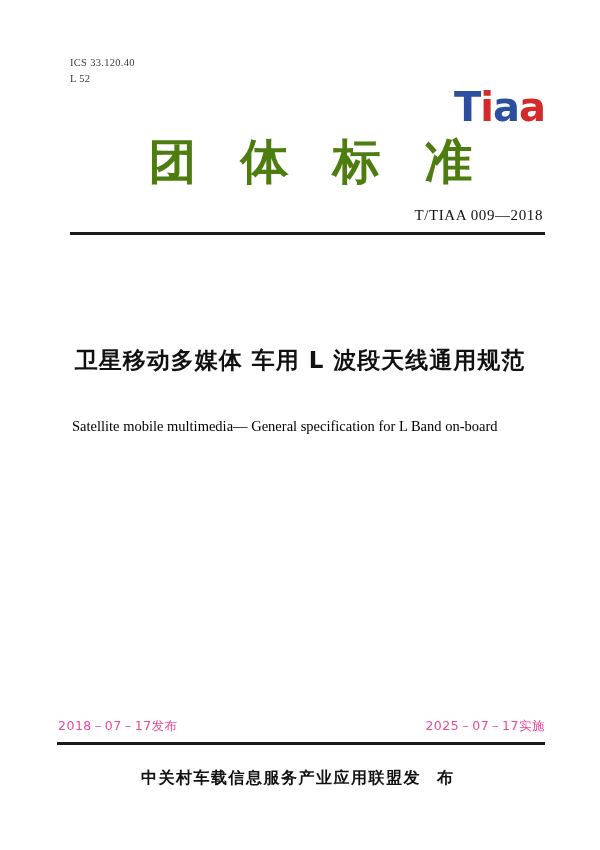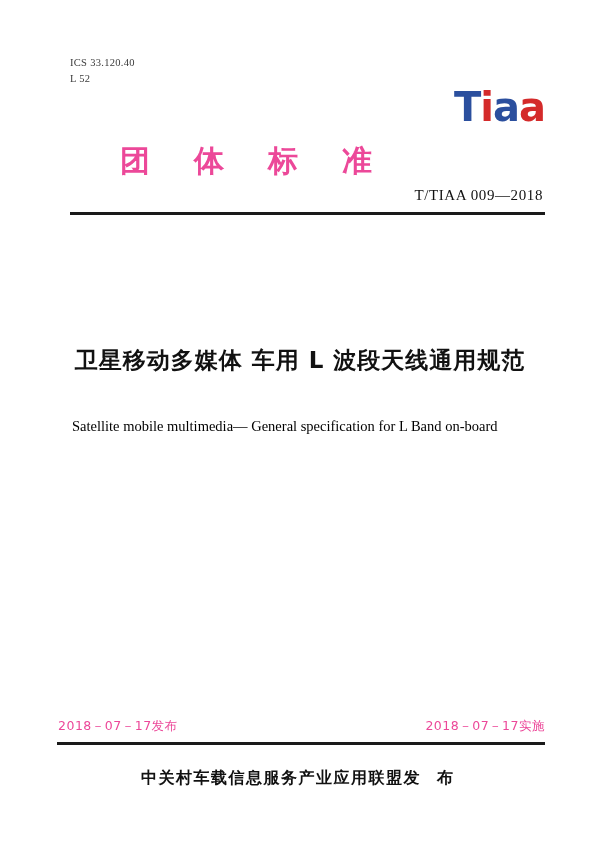--- a/index.html
+++ b/index.html
@@ -57,35 +57,36 @@
 
   
   .band {
     position: absolute;
     left: 70px;
     right: 55px;
     top: 135px;
   }
   .band-title {
     font-family: "DejaVu Sans", sans-serif;
-    font-size: 30px;
+    font-size: 48px;
     font-weight: bold;
     letter-spacing: 44px;
     text-indent: 44px;
-    text-align: left;
-    color: #ec4899;
+    text-align: center;
+    color: #4d7c0f;
     line-height: 52px;
     padding-left: 6px;
   }
   .std-no {
     text-align: right;
     font-family: "Liberation Serif", serif;
     font-size: 15px;
     letter-spacing: 0.6px;
     color: #111;
+    margin-top: 20px;
     padding-right: 2px;
   }
   .rule {
     margin-top: 8px;
     height: 3px;
     background: #1a1a1a;
   }
 
   
   .cn-title {
@@ -172,21 +173,21 @@
   </div>
 
   <div class="cn-title">卫星移动多媒体 车用 L 波段天线通用规范</div>
 
   <div class="en-title">
     <span>Satellite mobile multimedia— General specification for L Band on-board</span>
   </div>
 
   <div class="dates">
     <span>2018－07－17发布</span>
-    <span>2018－07－17实施</span>
+    <span>2025－07－17实施</span>
   </div>
   <div class="footer-rule"></div>
 
   <div class="issuer">
     <span>中关村车载信息服务产业应用联盟</span><span class="pub">发 布</span>
   </div>
 
 </div>
 
 </body></html>

